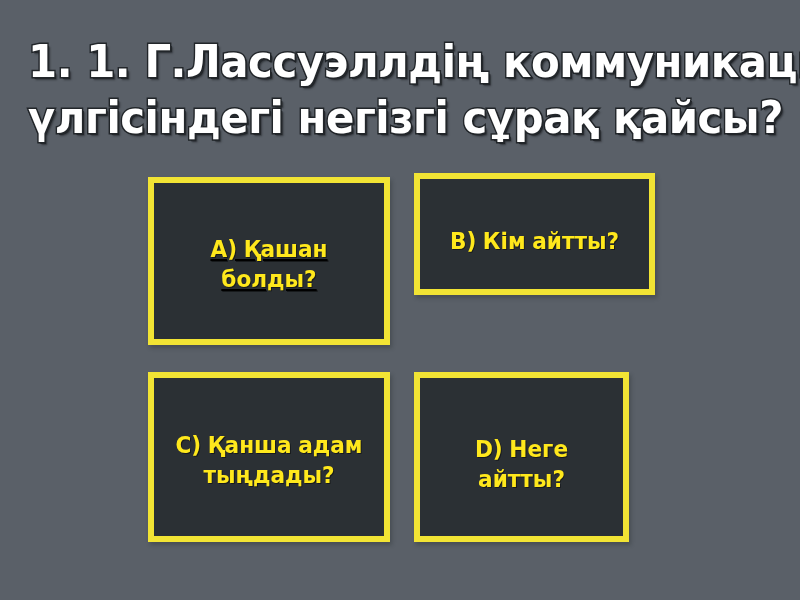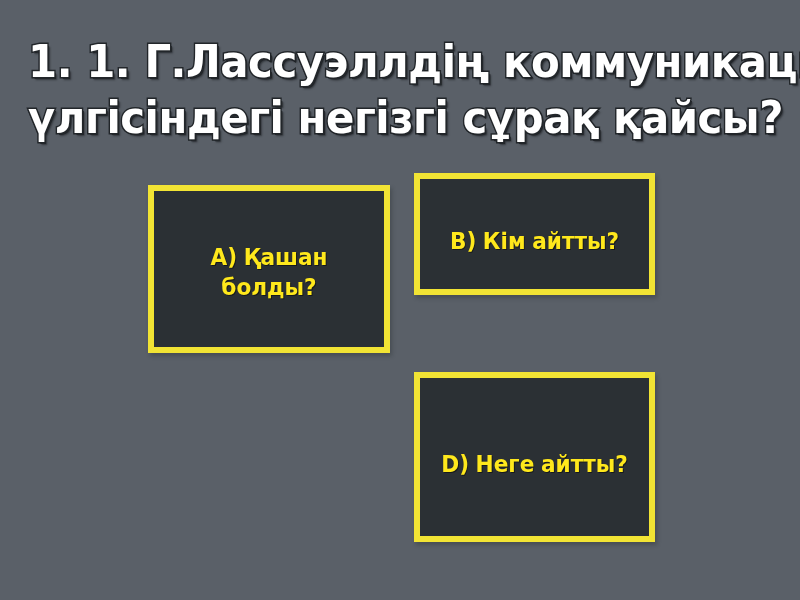--- a/index.html
+++ b/index.html
@@ -59,24 +59,24 @@
   .answer-card {
     position: absolute;
     box-sizing: border-box;
     background: #2b3034;
     border: 6px solid #f2e434;
     display: flex;
     align-items: center;
     justify-content: center;
     box-shadow: 2px 3px 4px rgba(20,22,25,0.25);
   }
-  .answer-card.pos-a { left: 0;     top: 12px;     width: 242px; height: 168px; }
+  .answer-card.pos-a { left: 0;     top: 4px;     width: 242px; height: 168px; text-decoration: underline; }
   .answer-card.pos-b { left: 266px; top: 0;     width: 241px; height: 122px; }
   .answer-card.pos-c { left: 0;     top: 199px; width: 242px; height: 170px; }
-  .answer-card.pos-d { left: 266px; top: 199px; width: 241px; height: 170px; }
+  .answer-card.pos-d { left: 266px; top: 199px; width: 215px; height: 170px; }
 
   .answer-text {
     display: block;
     width: 100%;
     padding: 0 6px;
     box-sizing: border-box;
     text-align: center;
     font-family: "DejaVu Sans", sans-serif;
     font-weight: bold;
     font-size: 23px;
@@ -104,19 +104,22 @@
   <div id="answers">
 
     <div class="answer-card pos-a">
       <span class="answer-text">A) Қашан болды?</span>
     </div>
 
     <div class="answer-card pos-b">
       <span class="answer-text">B) Кім айтты?</span>
     </div>
 
+    <div class="answer-card pos-c">
+      <span class="answer-text">C) Қанша адам тыңдады?</span>
+    </div>
 
     <div class="answer-card pos-d">
       <span class="answer-text">D) Неге айтты?</span>
     </div>
 
   </div>
 </div>
 
 </body></html>

